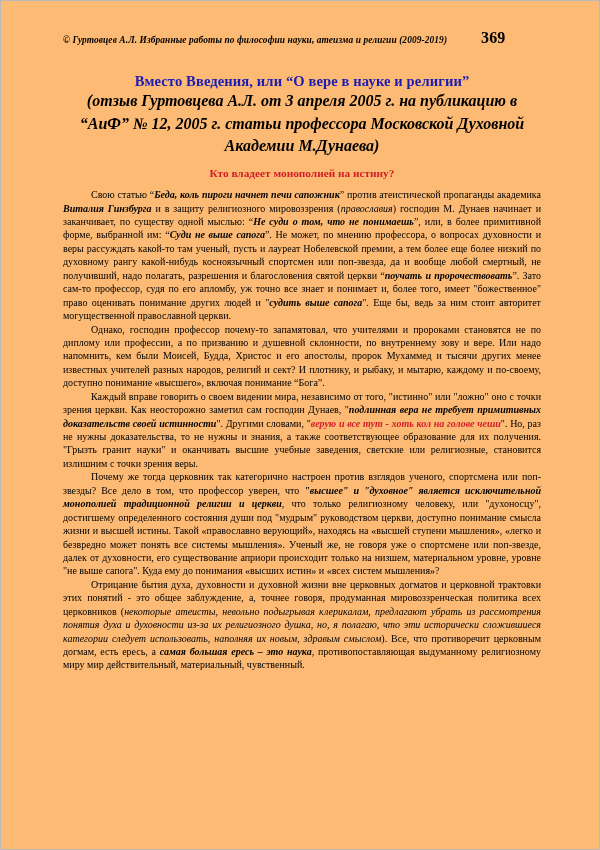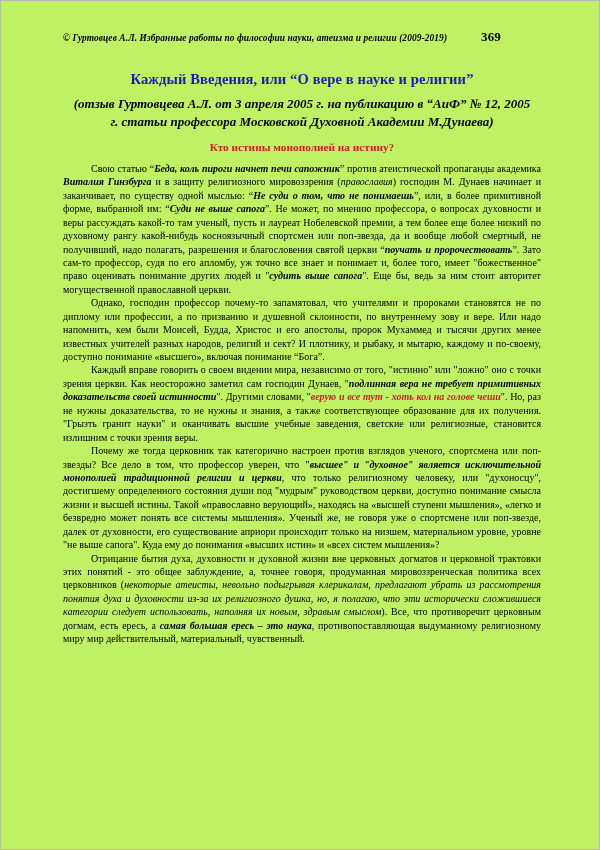--- a/index.html
+++ b/index.html
@@ -5,21 +5,21 @@
   html, body {
     margin: 0;
     padding: 0;
     background: #ffffff;
   }
   .page {
     position: relative;
     width: 600px;
     height: 850px;
     box-sizing: border-box;
-    background: #bef264;
+    background: #fdba74;
     border: 1px solid #b9b9b9;
     overflow: hidden;
     font-family: "Liberation Serif", serif;
     color: #000000;
   }
   .content {
     position: absolute;
     left: 62px;
     top: 28px;
     width: 478px;
@@ -36,38 +36,37 @@
     letter-spacing: .1px;
     white-space: nowrap;
   }
   .header-text {
     flex: 0 0 auto;
   }
   .header-page {
     margin-left: 34px;
     font-style: normal;
     font-weight: bold;
-    font-size: 13px;
+    font-size: 16px;
   }
 
   
   .doc-title {
     margin-top: 26px;
     text-align: center;
     color: #1c1cb4;
     font-weight: bold;
     font-size: 14.6px;
     letter-spacing: .1px;
   }
   .doc-subtitle {
-    margin-top: 7px;
     text-align: center;
     font-style: italic;
     font-weight: bold;
-    font-size: 13px;
+    font-size: 16px;
     line-height: 1.42;
     padding: 0 6px;
   }
   .section-head {
     margin-top: 9px;
     text-align: center;
     color: #d21d28;
     font-weight: bold;
     font-size: 11.3px;
   }
@@ -93,25 +92,25 @@
 <body>
 
 <div class="page">
   <div class="content">
 
     <div class="header-line">
       <span class="header-text">© Гуртовцев А.Л. Избранные работы по философии науки, атеизма и религии (2009-2019)</span>
       <span class="header-page">369</span>
     </div>
 
-    <div class="doc-title">Каждый Введения, или “О вере в науке и религии”</div>
+    <div class="doc-title">Вместо Введения, или “О вере в науке и религии”</div>
 
     <div class="doc-subtitle">(отзыв Гуртовцева А.Л. от 3 апреля  2005 г. на публикацию в “АиФ” № 12, 2005 г.  статьи профессора Московской Духовной Академии М.Дунаева)</div>
 
-    <div class="section-head">Кто истины монополией на истину?</div>
+    <div class="section-head">Кто владеет монополией на истину?</div>
 
     <div class="body-wrap">
 
       <p class="para"><span>Свою статью “</span><span class="bi">Беда, коль пироги начнет печи сапожник</span><span>” против атеистической пропаганды академика </span><span class="bi">Виталия Гинзбурга</span><span> и в защиту религиозного мировоззрения (</span><span class="i">православия</span><span>) господин М. Дунаев начинает и заканчивает, по существу одной мыслью: “</span><span class="bi">Не суди о том, что не понимаешь</span><span>”, или, в более примитивной форме, выбранной им: “</span><span class="bi">Суди не выше сапога</span><span>”. Не может, по мнению профессора, о вопросах духовности и веры рассуждать какой-то там ученый, пусть и лауреат Нобелевской премии, а тем более еще более низкий по духовному рангу какой-нибудь косноязычный спортсмен или поп-звезда, да и вообще любой смертный, не получивший, надо полагать, разрешения и  благословения святой церкви “</span><span class="bi">поучать и пророчествовать</span><span>”. Зато сам-то профессор, судя по его апломбу, уж точно все знает и понимает и, более того, имеет "божественное" право оценивать понимание других людей и "</span><span class="bi">судить выше сапога</span><span>". Еще бы, ведь за ним стоит  авторитет могущественной православной церкви.</span></p>
 
       <p class="para"><span>Однако, господин профессор почему-то запамятовал, что учителями и пророками становятся не по диплому или профессии, а по призванию и душевной склонности, по внутреннему зову и вере. Или надо напомнить, кем были Моисей, Будда, Христос и его апостолы, пророк Мухаммед и тысячи других менее известных учителей разных народов, религий и сект? И плотнику, и рыбаку, и мытарю,  каждому и по-своему, доступно понимание «высшего», включая понимание “Бога”.</span></p>
 
       <p class="para"><span>Каждый вправе говорить о своем видении мира, независимо от того,  "истинно" или "ложно" оно с точки зрения церкви. Как неосторожно заметил сам господин Дунаев, "</span><span class="bi">подлинная вера не требует примитивных доказательств своей истинности</span><span>". Другими словами, "</span><span class="red-bi">верую и все тут - хоть кол на голове чеши</span><span>". Но, раз не нужны доказательства, то не нужны и знания, а также  соответствующее образование для их получения. "Грызть гранит науки" и оканчивать высшие учебные заведения, светские или религиозные, становится излишним с точки зрения веры.</span></p>
 
       <p class="para"><span>Почему же тогда церковник так категорично настроен против взглядов ученого, спортсмена или поп-звезды? Все дело в том, что профессор уверен, что </span><span class="bi">"высшее" и "духовное" является исключительной монополией традиционной религии и церкви</span><span>, что только религиозному человеку, или "духоносцу", достигшему определенного состояния души под "мудрым" руководством церкви, доступно понимание смысла жизни и высшей истины. Такой «православно верующий», находясь на «высшей ступени мышления», «легко и безвредно может понять все системы мышления». Ученый же, не говоря уже о спортсмене или поп-звезде, далек от духовности, его существование априори происходит только на низшем, материальном уровне, уровне "не выше сапога". Куда ему до понимания «высших истин» и «всех систем мышления»?</span></p>

